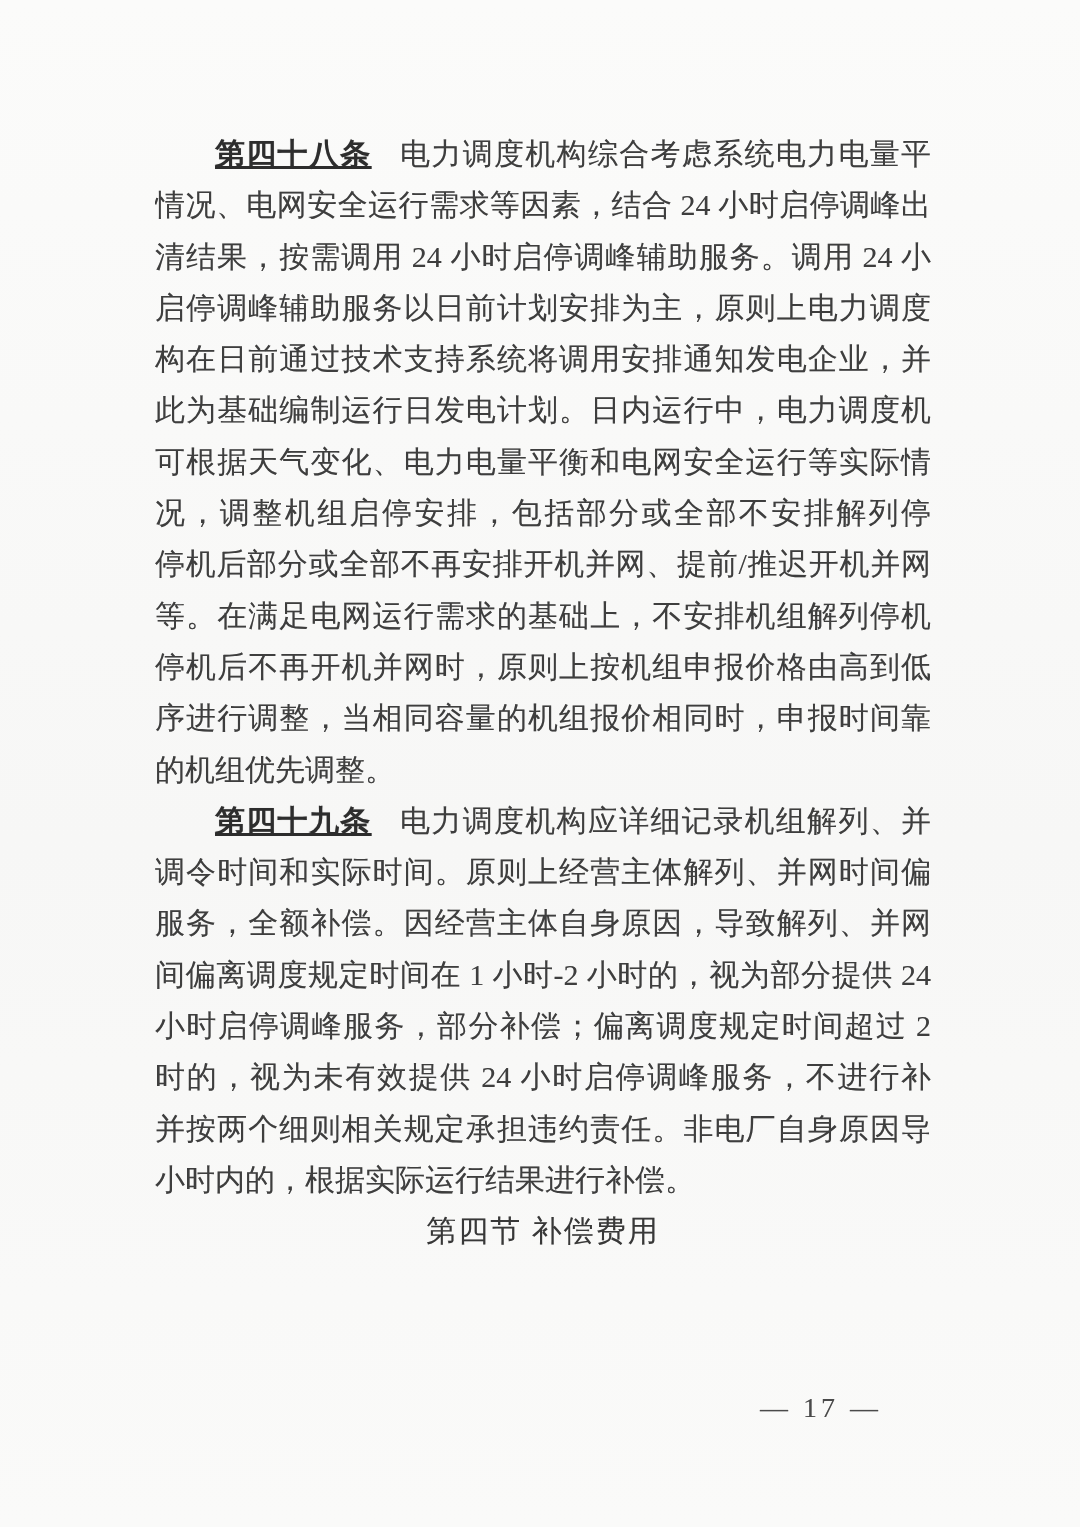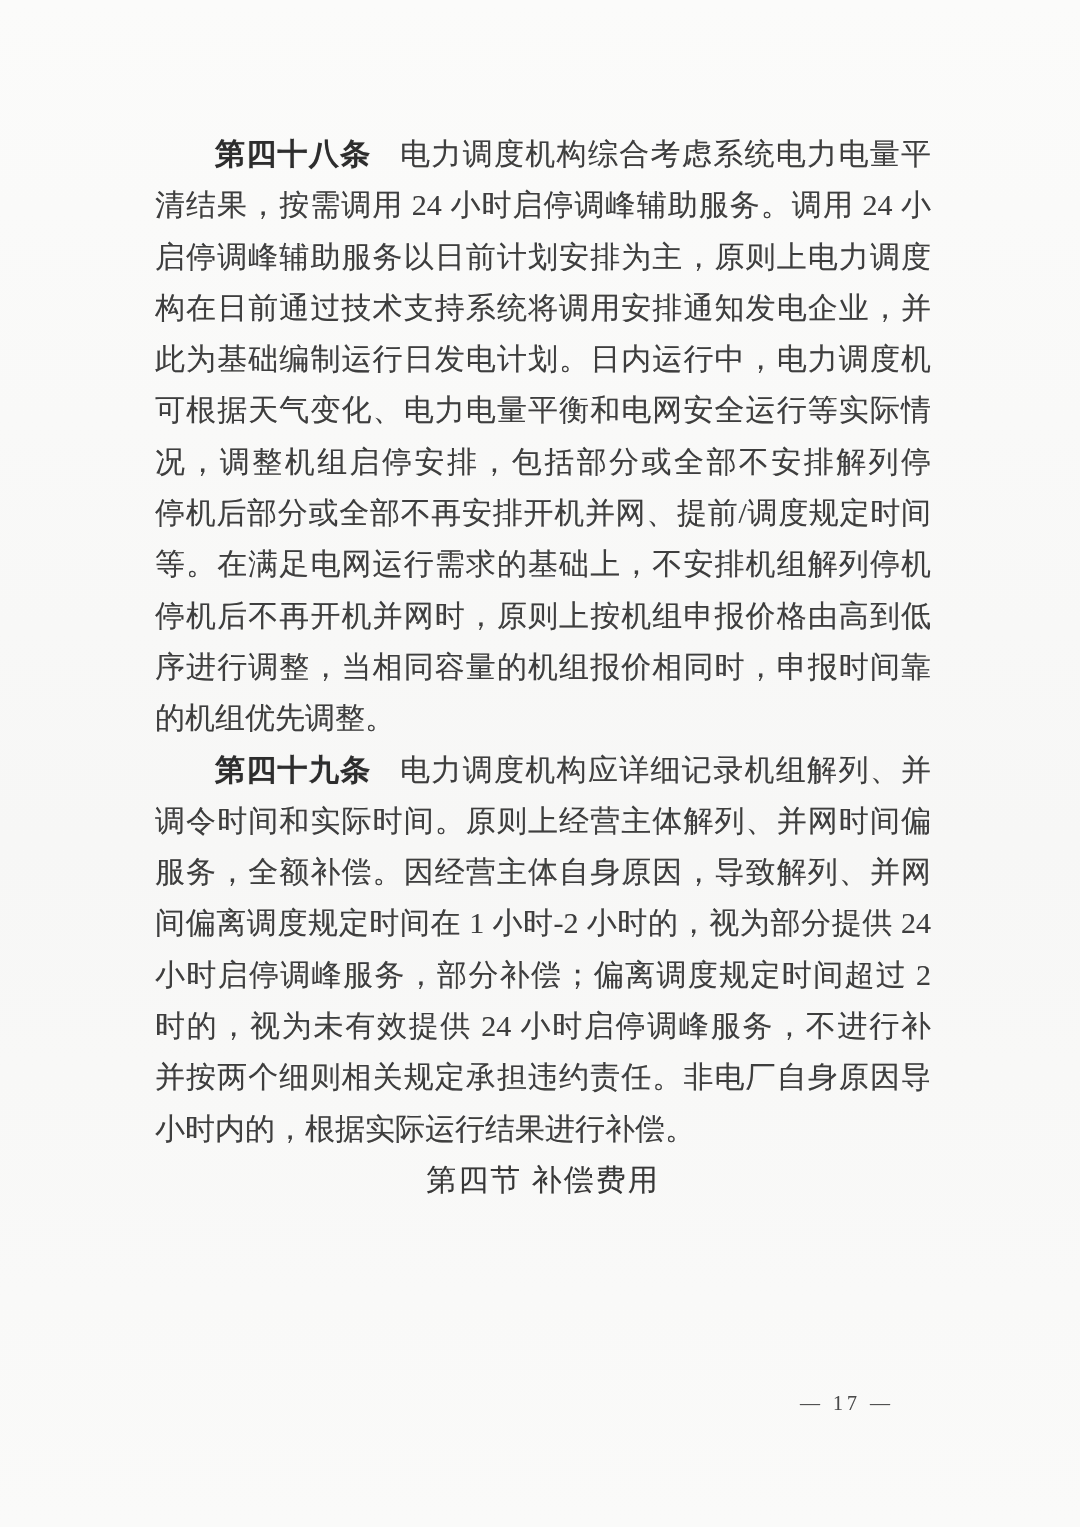--- a/index.html
+++ b/index.html
@@ -29,59 +29,61 @@
     text-shadow: 0 0 0.6px rgba(70,70,70,0.35);
     overflow: hidden;
   }
   .line.first { text-indent: 2em; }
   .line.last { text-align: center; text-align-last: left; }
   .lead {
     font-weight: 700;
     color: #2d2d2d;
     margin-right: 0.95em;
     text-shadow: 0 0 0.7px rgba(40,40,40,0.45);
+    text-decoration: underline;
   }
   .lead.narrow { margin-right: 0.4em; }
   .heading-line {
     font-size: 30px;
     line-height: 51.3px;
     height: 51.3px;
     text-align: left;
     text-align-last: center;
     letter-spacing: 2px;
     color: #383838;
     text-shadow: 0 0 0.6px rgba(70,70,70,0.35);
   }
   .page-number {
     position: absolute;
     top: 1392px;
-    right: 186px;
-    font-size: 20px;
+    right: 198px;
+    font-size: 28px;
     color: #4a4a4a;
     letter-spacing: 4px;
     text-shadow: 0 0 0.5px rgba(80,80,80,0.35);
   }
 </style>
 </head>
 <body>
 
 <div class="page">
   <div class="content">
 
     <div>
       <div class="line first">
         <span class="lead">第四十八条</span><span>电力调度机构综合考虑系统电力电量平衡</span>
       </div>
+      <div class="line">情况、电网安全运行需求等因素，结合 24 小时启停调峰出</div>
       <div class="line">清结果，按需调用 24 小时启停调峰辅助服务。调用 24 小时</div>
       <div class="line">启停调峰辅助服务以日前计划安排为主，原则上电力调度机</div>
       <div class="line">构在日前通过技术支持系统将调用安排通知发电企业，并以</div>
       <div class="line">此为基础编制运行日发电计划。日内运行中，电力调度机构</div>
       <div class="line">可根据天气变化、电力电量平衡和电网安全运行等实际情</div>
       <div class="line">况，调整机组启停安排，包括部分或全部不安排解列停机、</div>
-      <div class="line">停机后部分或全部不再安排开机并网、提前/调度规定时间</div>
+      <div class="line">停机后部分或全部不再安排开机并网、提前/推迟开机并网</div>
       <div class="line">等。在满足电网运行需求的基础上，不安排机组解列停机或</div>
       <div class="line">停机后不再开机并网时，原则上按机组申报价格由高到低顺</div>
       <div class="line">序进行调整，当相同容量的机组报价相同时，申报时间靠后</div>
       <div class="line last">的机组优先调整。</div>
     </div>
 
     <div>
       <div class="line first">
         <span class="lead">第四十九条</span><span>电力调度机构应详细记录机组解列、并网</span>
       </div>

